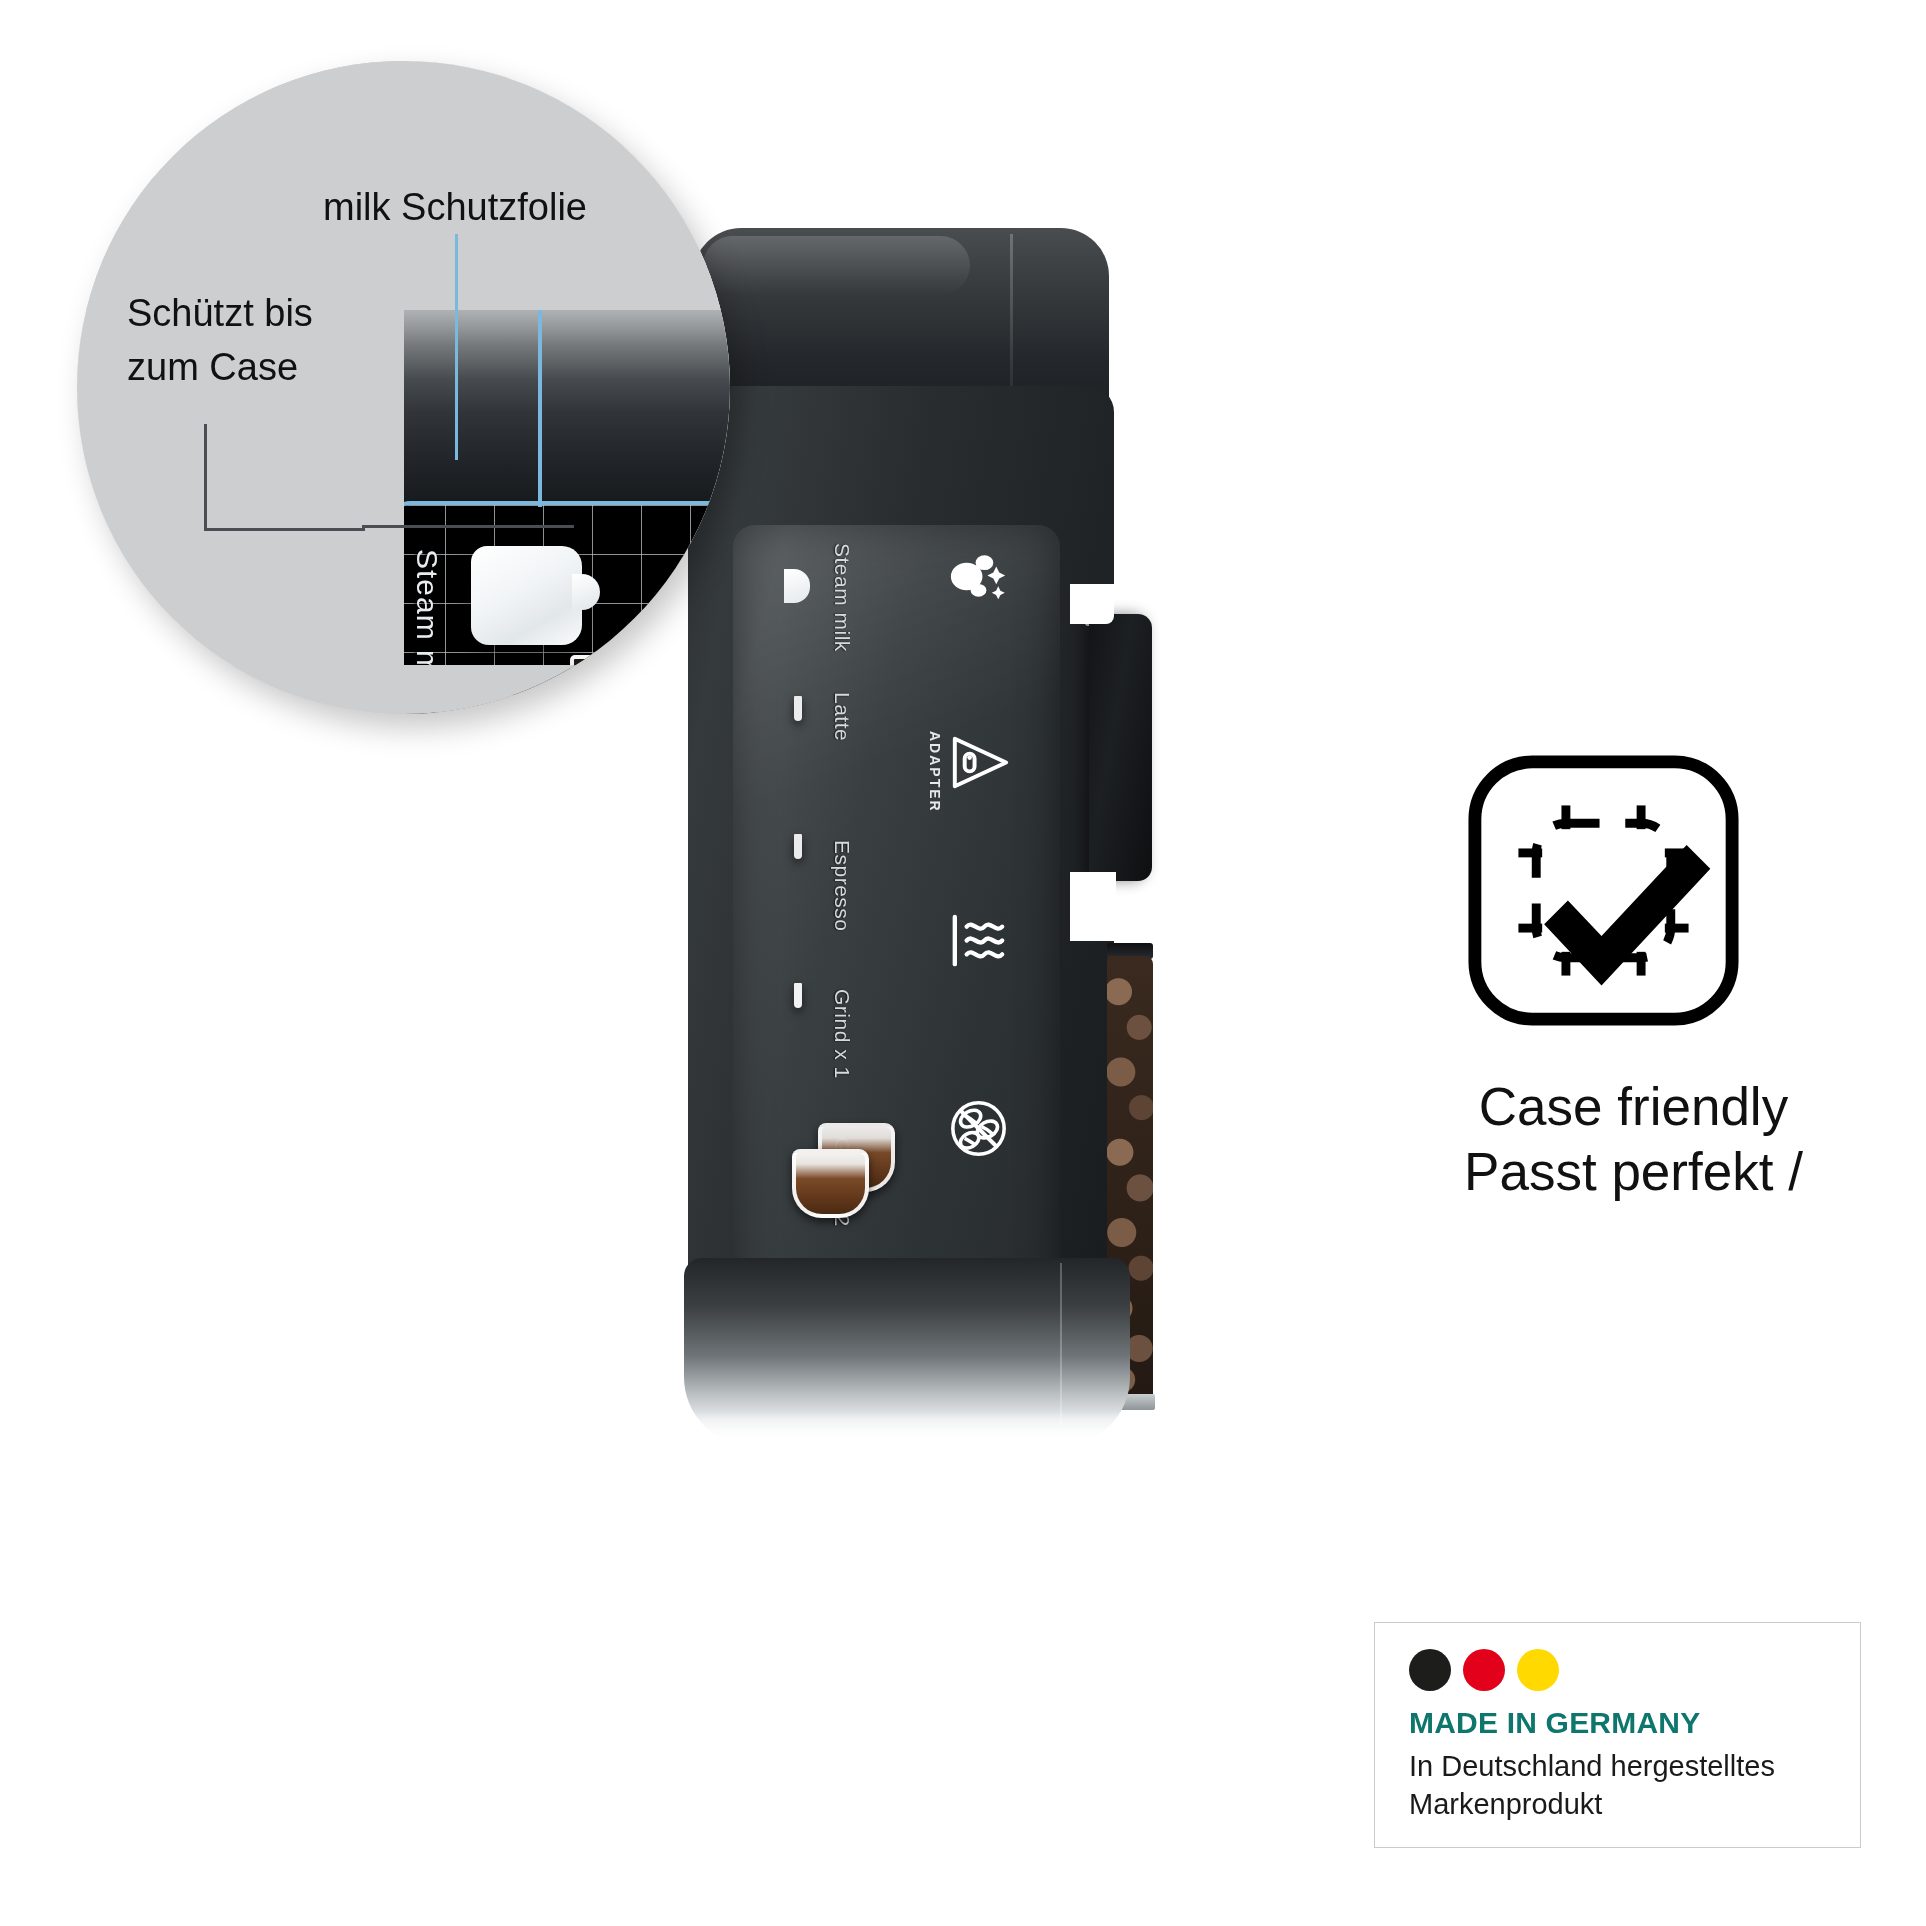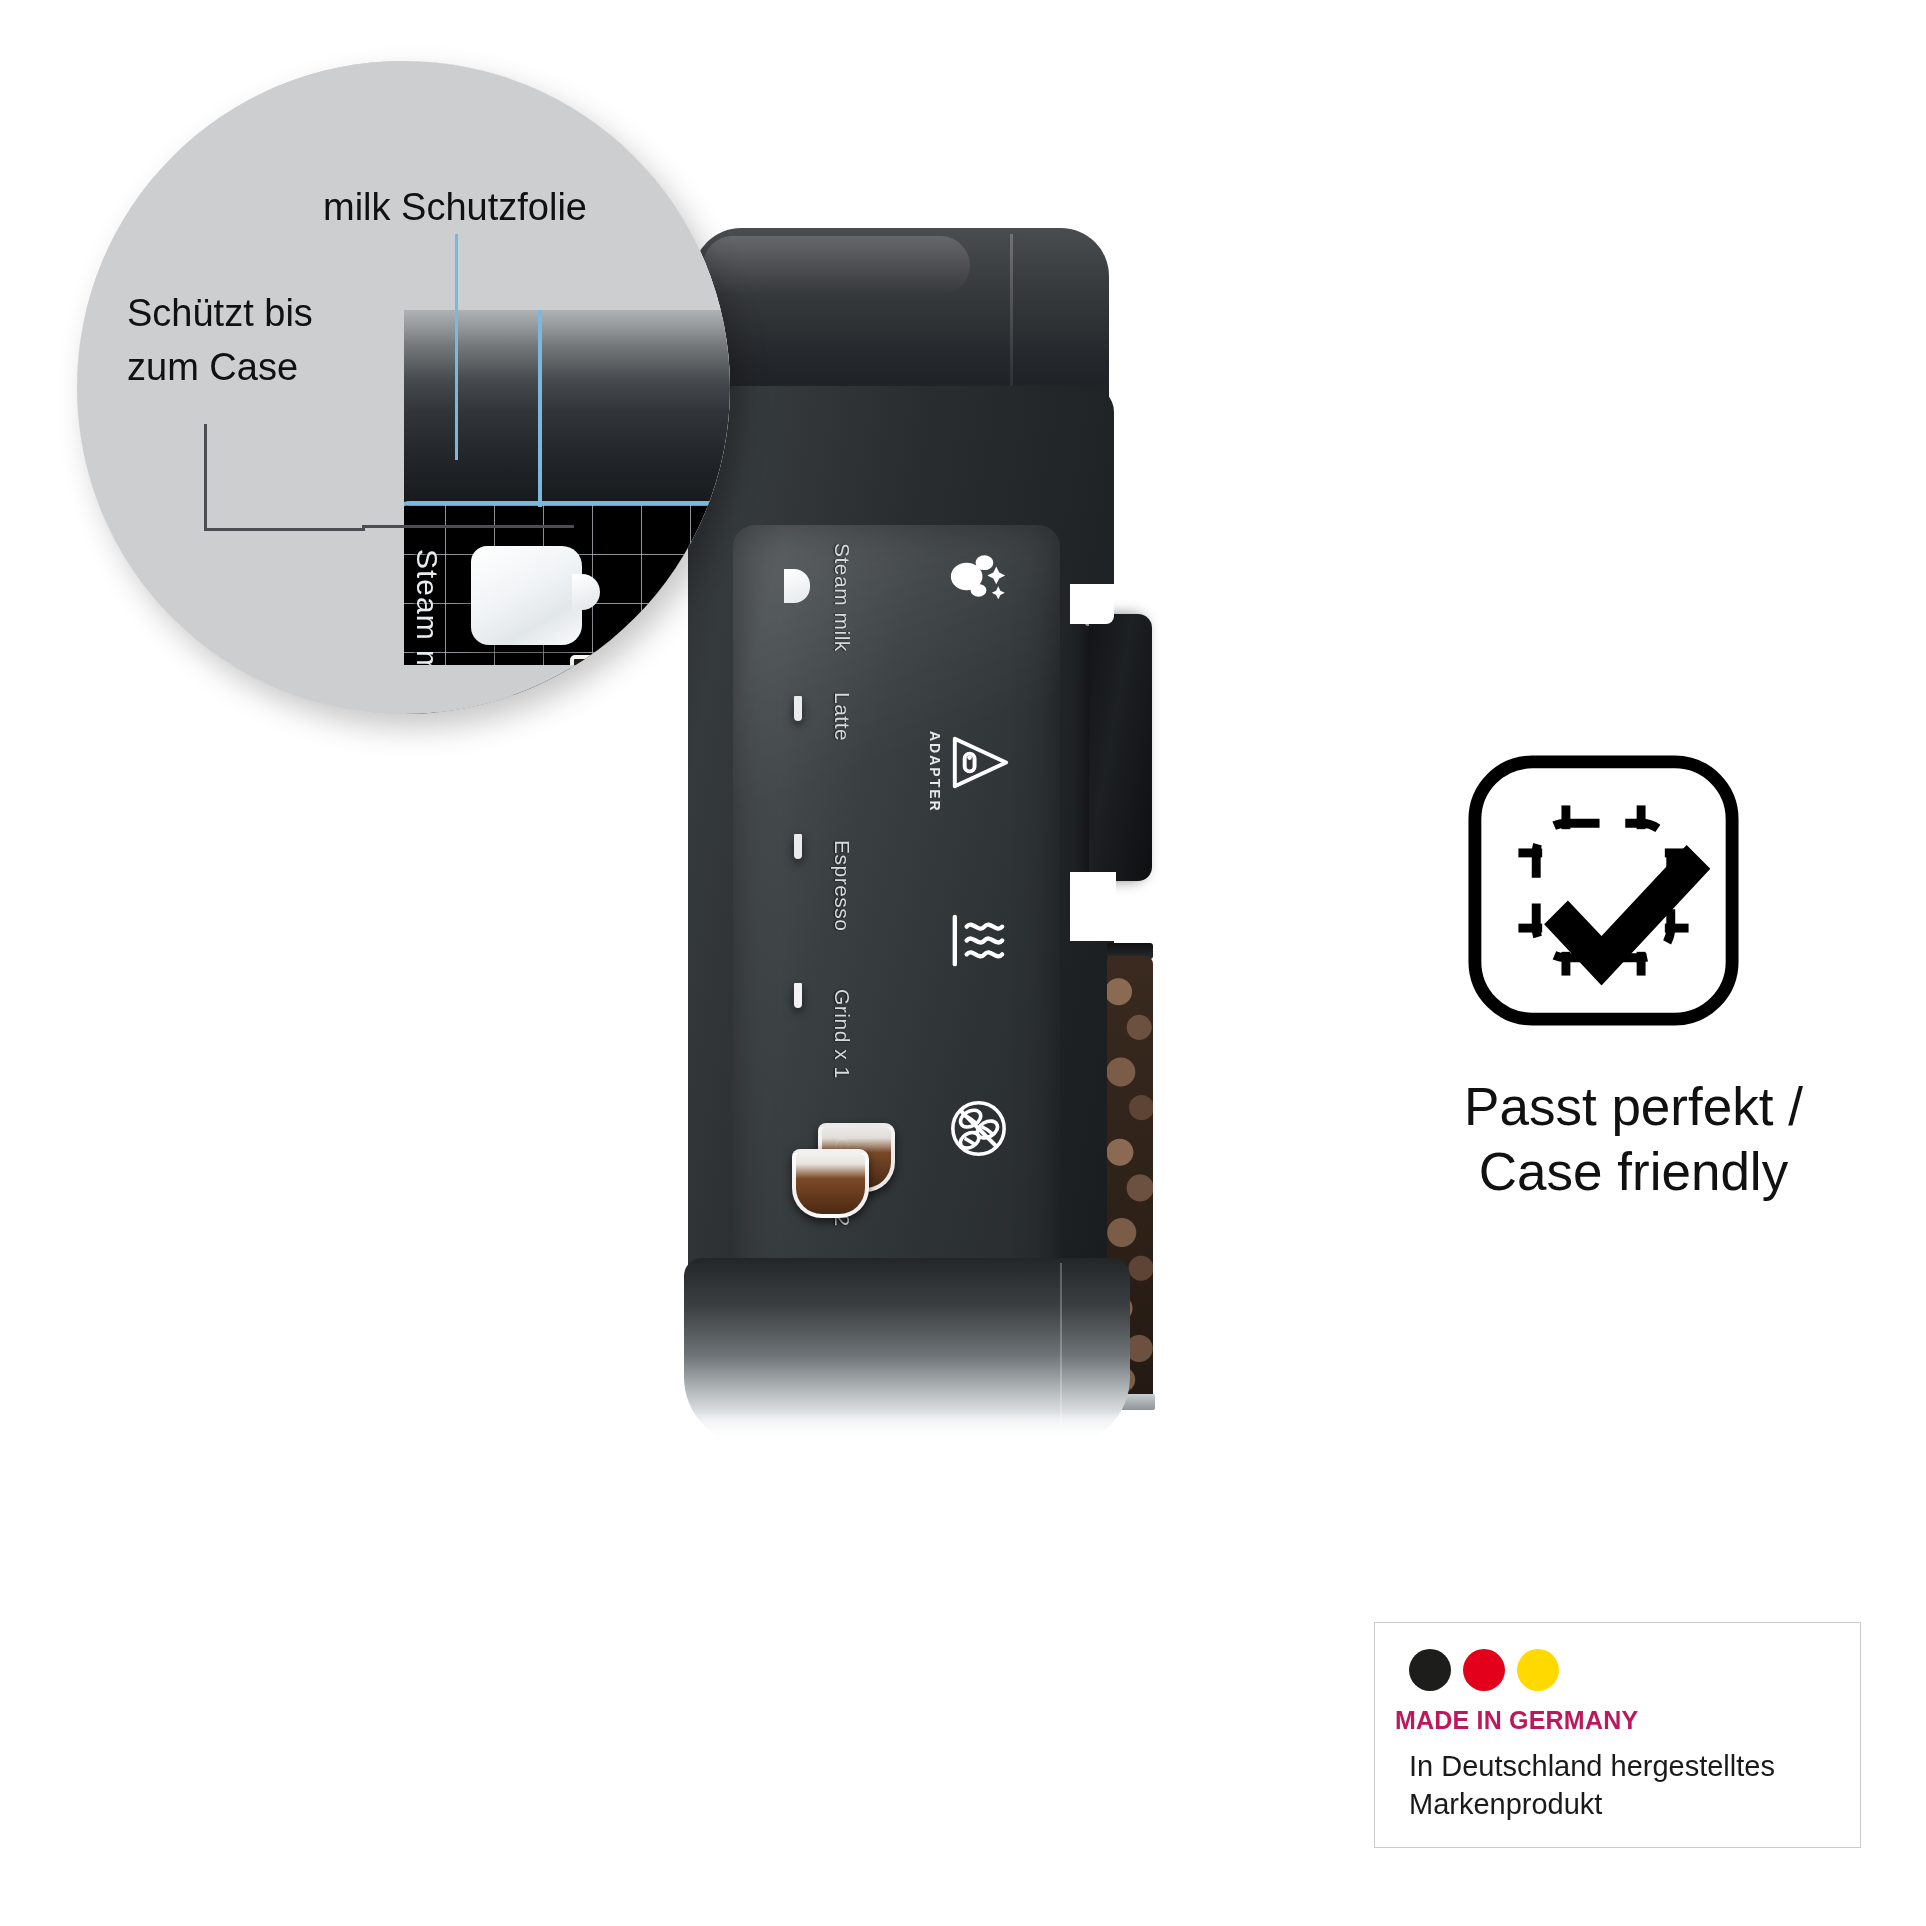--- a/index.html
+++ b/index.html
@@ -156,21 +156,21 @@
   #fit{position:absolute;left:1396px;top:752px;width:475px;height:535px;}
   .fit-icon{position:absolute;left:69px;top:0;width:277px;height:277px;}
   .fit-caption{position:absolute;left:0;top:323px;width:475px;text-align:center;
     font-size:53px;line-height:1.22;color:#111;}
 
   
   #mig{position:absolute;left:1374px;top:1622px;width:487px;height:226px;
     border:1px solid #c9cbcd;background:#fff;box-sizing:border-box;}
   .mig-dots{position:absolute;left:34px;top:26px;display:flex;gap:12px;}
   .dot{width:42px;height:42px;border-radius:50%;}
-  .mig-head{position:absolute;left:20px;top:83px;font-size:25px;font-weight:bold;letter-spacing:0.2px;color:#be185d;}
+  .mig-head{position:absolute;left:34px;top:83px;font-size:30px;font-weight:bold;letter-spacing:0.2px;color:#0f766e;}
   .mig-sub{position:absolute;left:34px;top:125px;font-size:29px;line-height:1.3;color:#1a1a1a;}
 </style>
 </head>
 <body>
 
 <div class="stage">
 
   <div id="machine">
     <div class="m-top"></div>
     <div class="m-top-gloss"></div>
@@ -336,22 +336,22 @@
             <line x1="178" y1="202" x2="178" y2="226"></line>
           <line x1="54" y1="102" x2="78" y2="102"></line>
             <line x1="202" y1="102" x2="226" y2="102"></line>
           <line x1="54" y1="178" x2="78" y2="178"></line>
             <line x1="202" y1="178" x2="226" y2="178"></line>
         </g>
         <path d="M104 150 l34 36 l86 -92 l24 24 l-110 118 l-58 -62 z" fill="#000"></path>
       </svg>
     </div>
     <div class="fit-caption">
+      <div>Case friendly</div>
       <div>Passt perfekt /</div>
-      <div>Case friendly</div>
     </div>
   </div>
 
   <div id="mig">
     <div class="mig-dots">
       <span class="dot" style="background:#1d1d1b"></span>
       <span class="dot" style="background:#e2001a"></span>
       <span class="dot" style="background:#ffd900"></span>
     </div>
     <div class="mig-head">MADE IN GERMANY</div>

